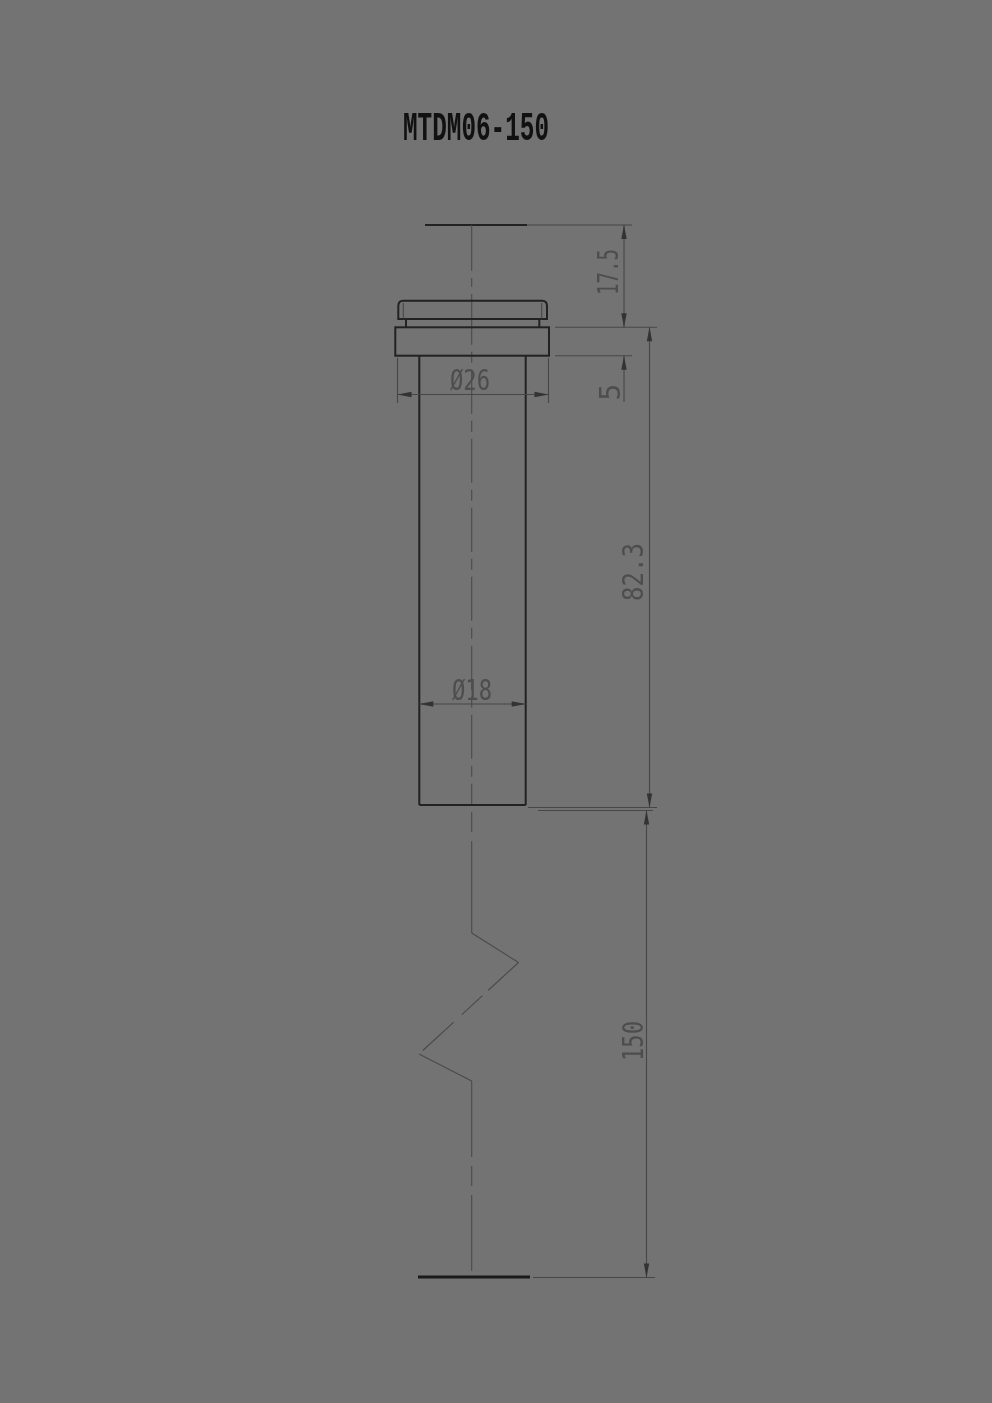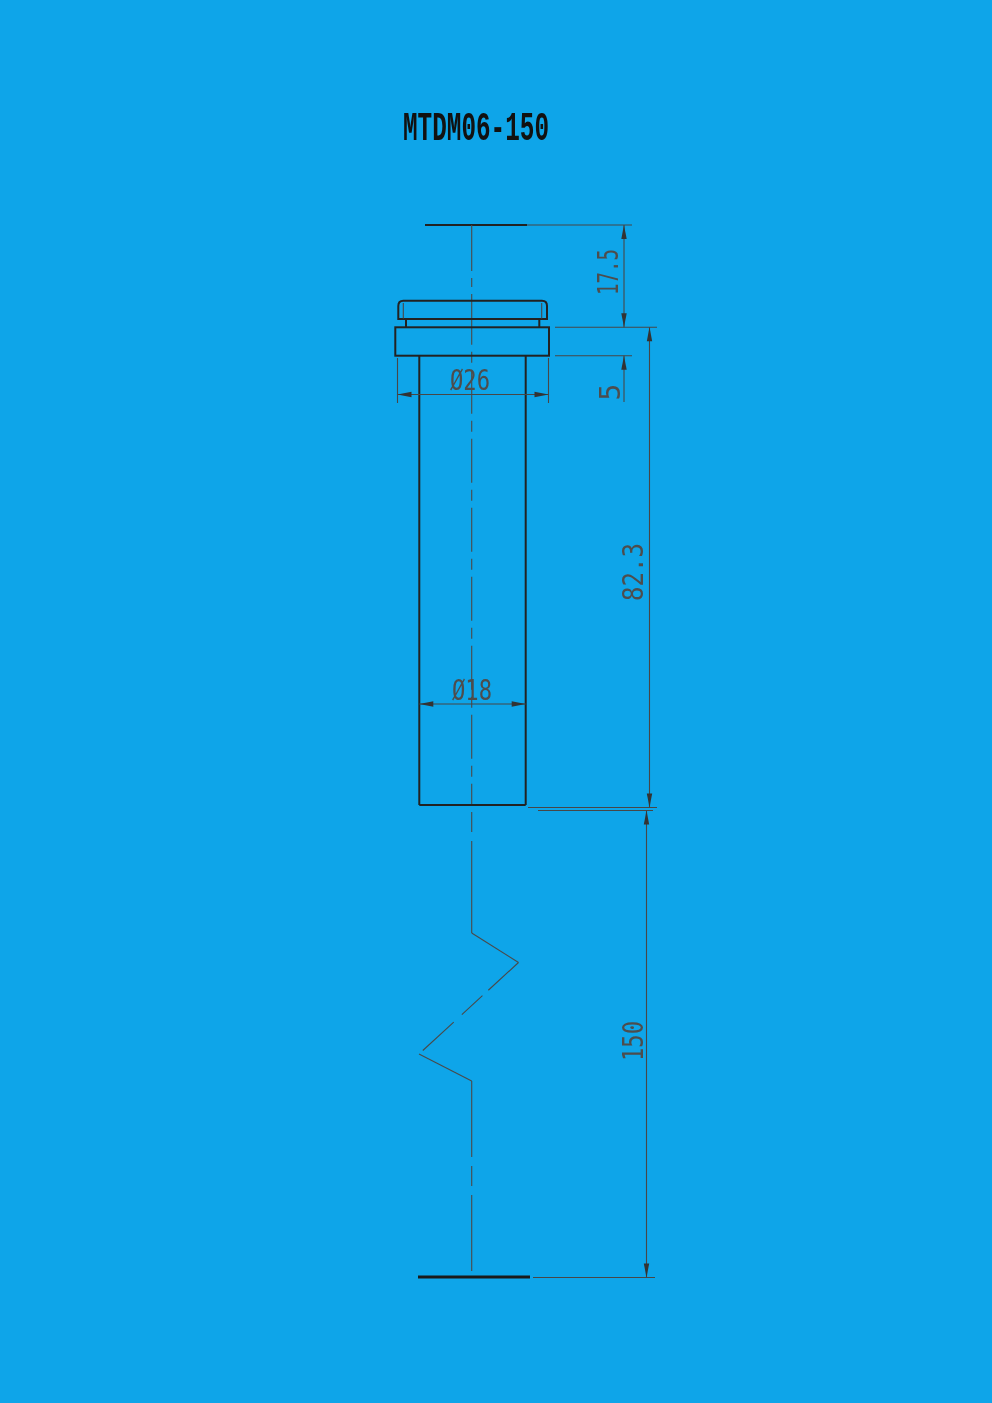--- a/index.html
+++ b/index.html
@@ -4,21 +4,21 @@
 <style>
   html, body {
     margin: 0;
     padding: 0;
     background: #ffffff;
   }
   .sheet {
     position: relative;
     width: 992px;
     height: 1403px;
-    background: #0ea5e9;
+    background: #737373;
     overflow: hidden;
   }
   svg { display: block; }
 
   
   .obj   { stroke: #222222; stroke-width: 2;   fill: none; }
   .objtk { stroke: #1a1a1a; stroke-width: 2.8; fill: none; }
   
   .thin  { stroke: #474747; stroke-width: 1.1; fill: none; }
   

